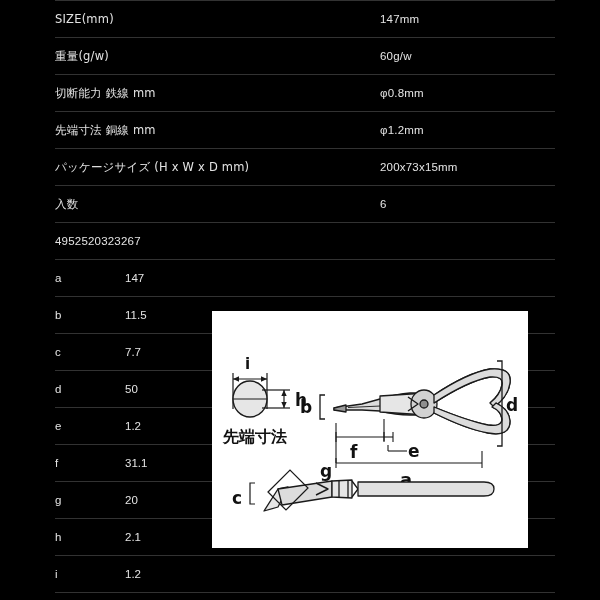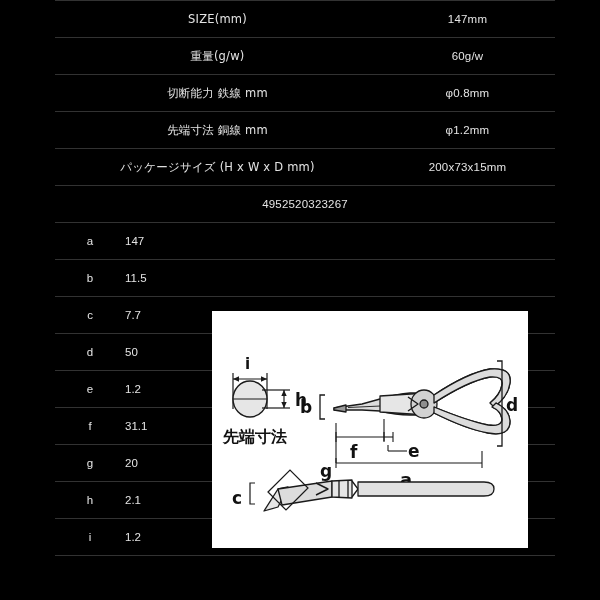--- a/index.html
+++ b/index.html
@@ -15,21 +15,20 @@
     font-family: "Liberation Sans", "DejaVu Sans", sans-serif;
     color: #e8e8e8;
     position: relative;
   }
 
   #page {
     position: relative;
     width: 600px;
     height: 424px;
     background: #000000;
-    text-align: center;
   }
 
   
   .spec-table {
     position: absolute;
     left: 55px;
     top: 0;
     width: 500px;
   }
   .spec-row {
@@ -119,20 +118,24 @@
     <div class="spec-row">
       <div class="spec-label jp-label">先端寸法 銅線 mm</div>
       <div class="spec-value">φ1.2mm</div>
     </div>
 
     <div class="spec-row">
       <div class="spec-label jp-label">パッケージサイズ (H x W x D mm)</div>
       <div class="spec-value">200x73x15mm</div>
     </div>
 
+    <div class="spec-row">
+      <div class="spec-label jp-label">入数</div>
+      <div class="spec-value">6</div>
+    </div>
 
     <div class="spec-row">
       <div class="spec-value">4952520323267</div>
     </div>
 
     <div class="dim-row">
       <div class="dim-key">a</div>
       <div class="dim-val">147</div>
     </div>
     <div class="dim-row">

